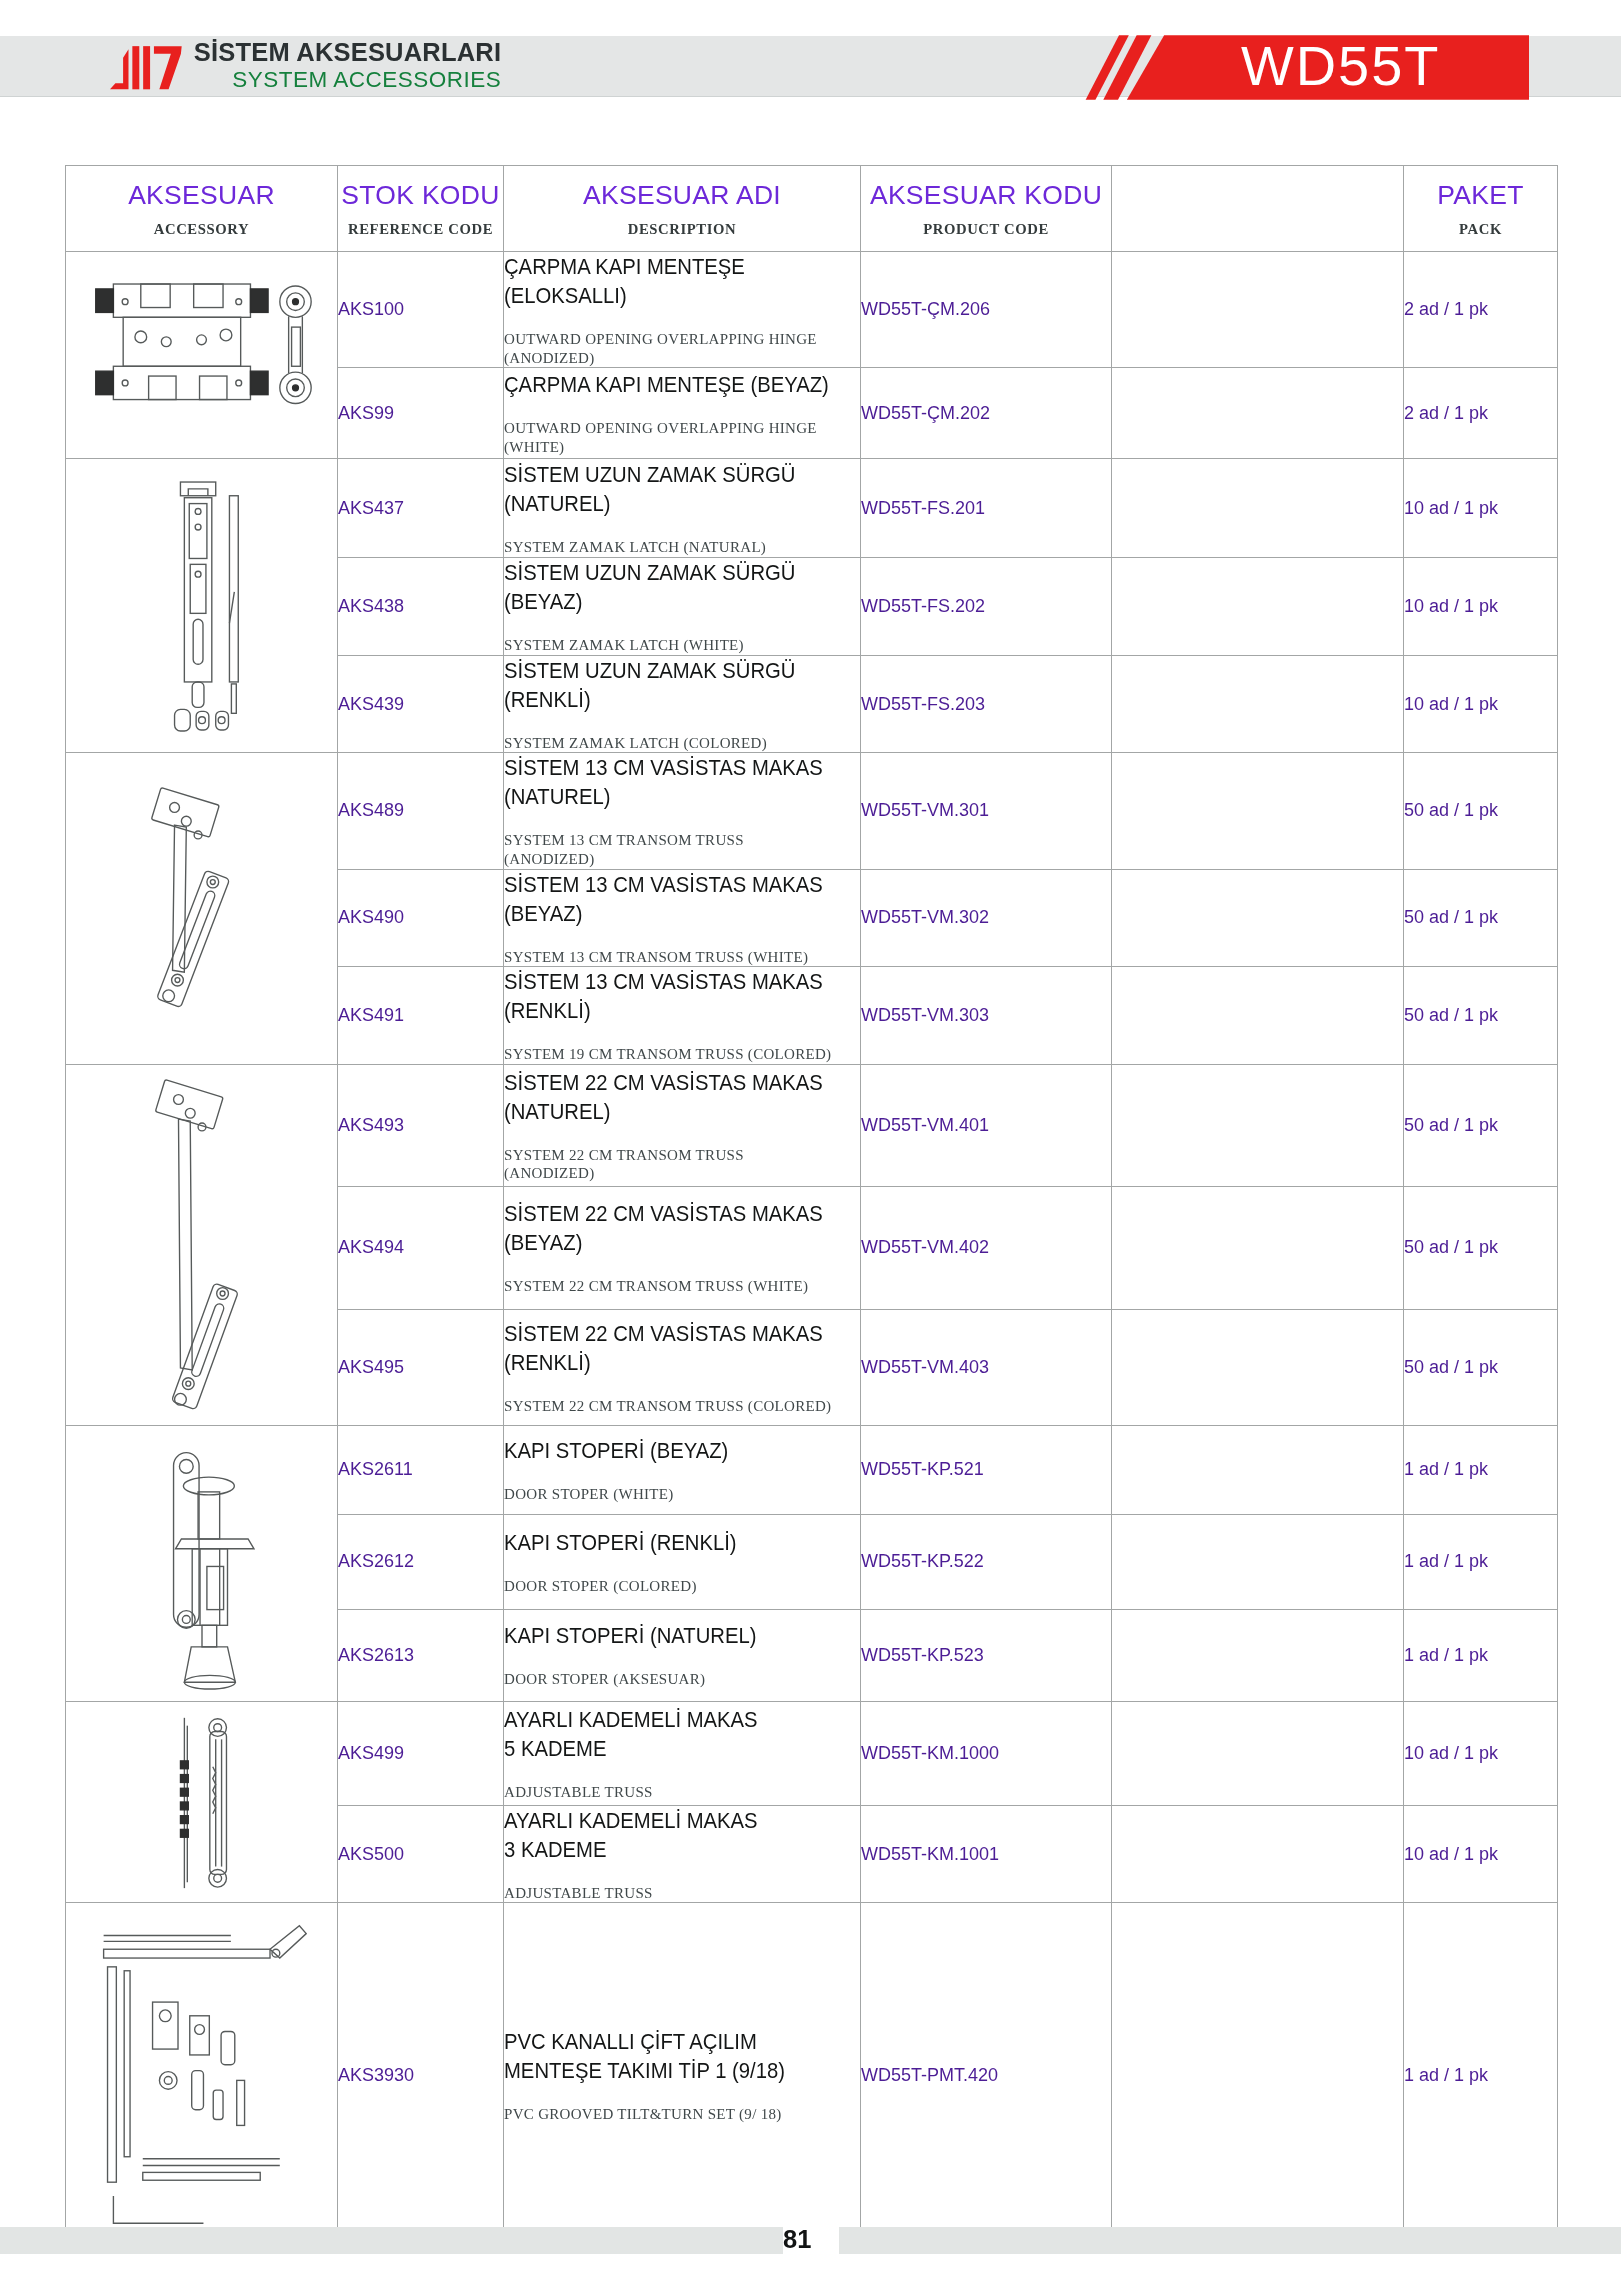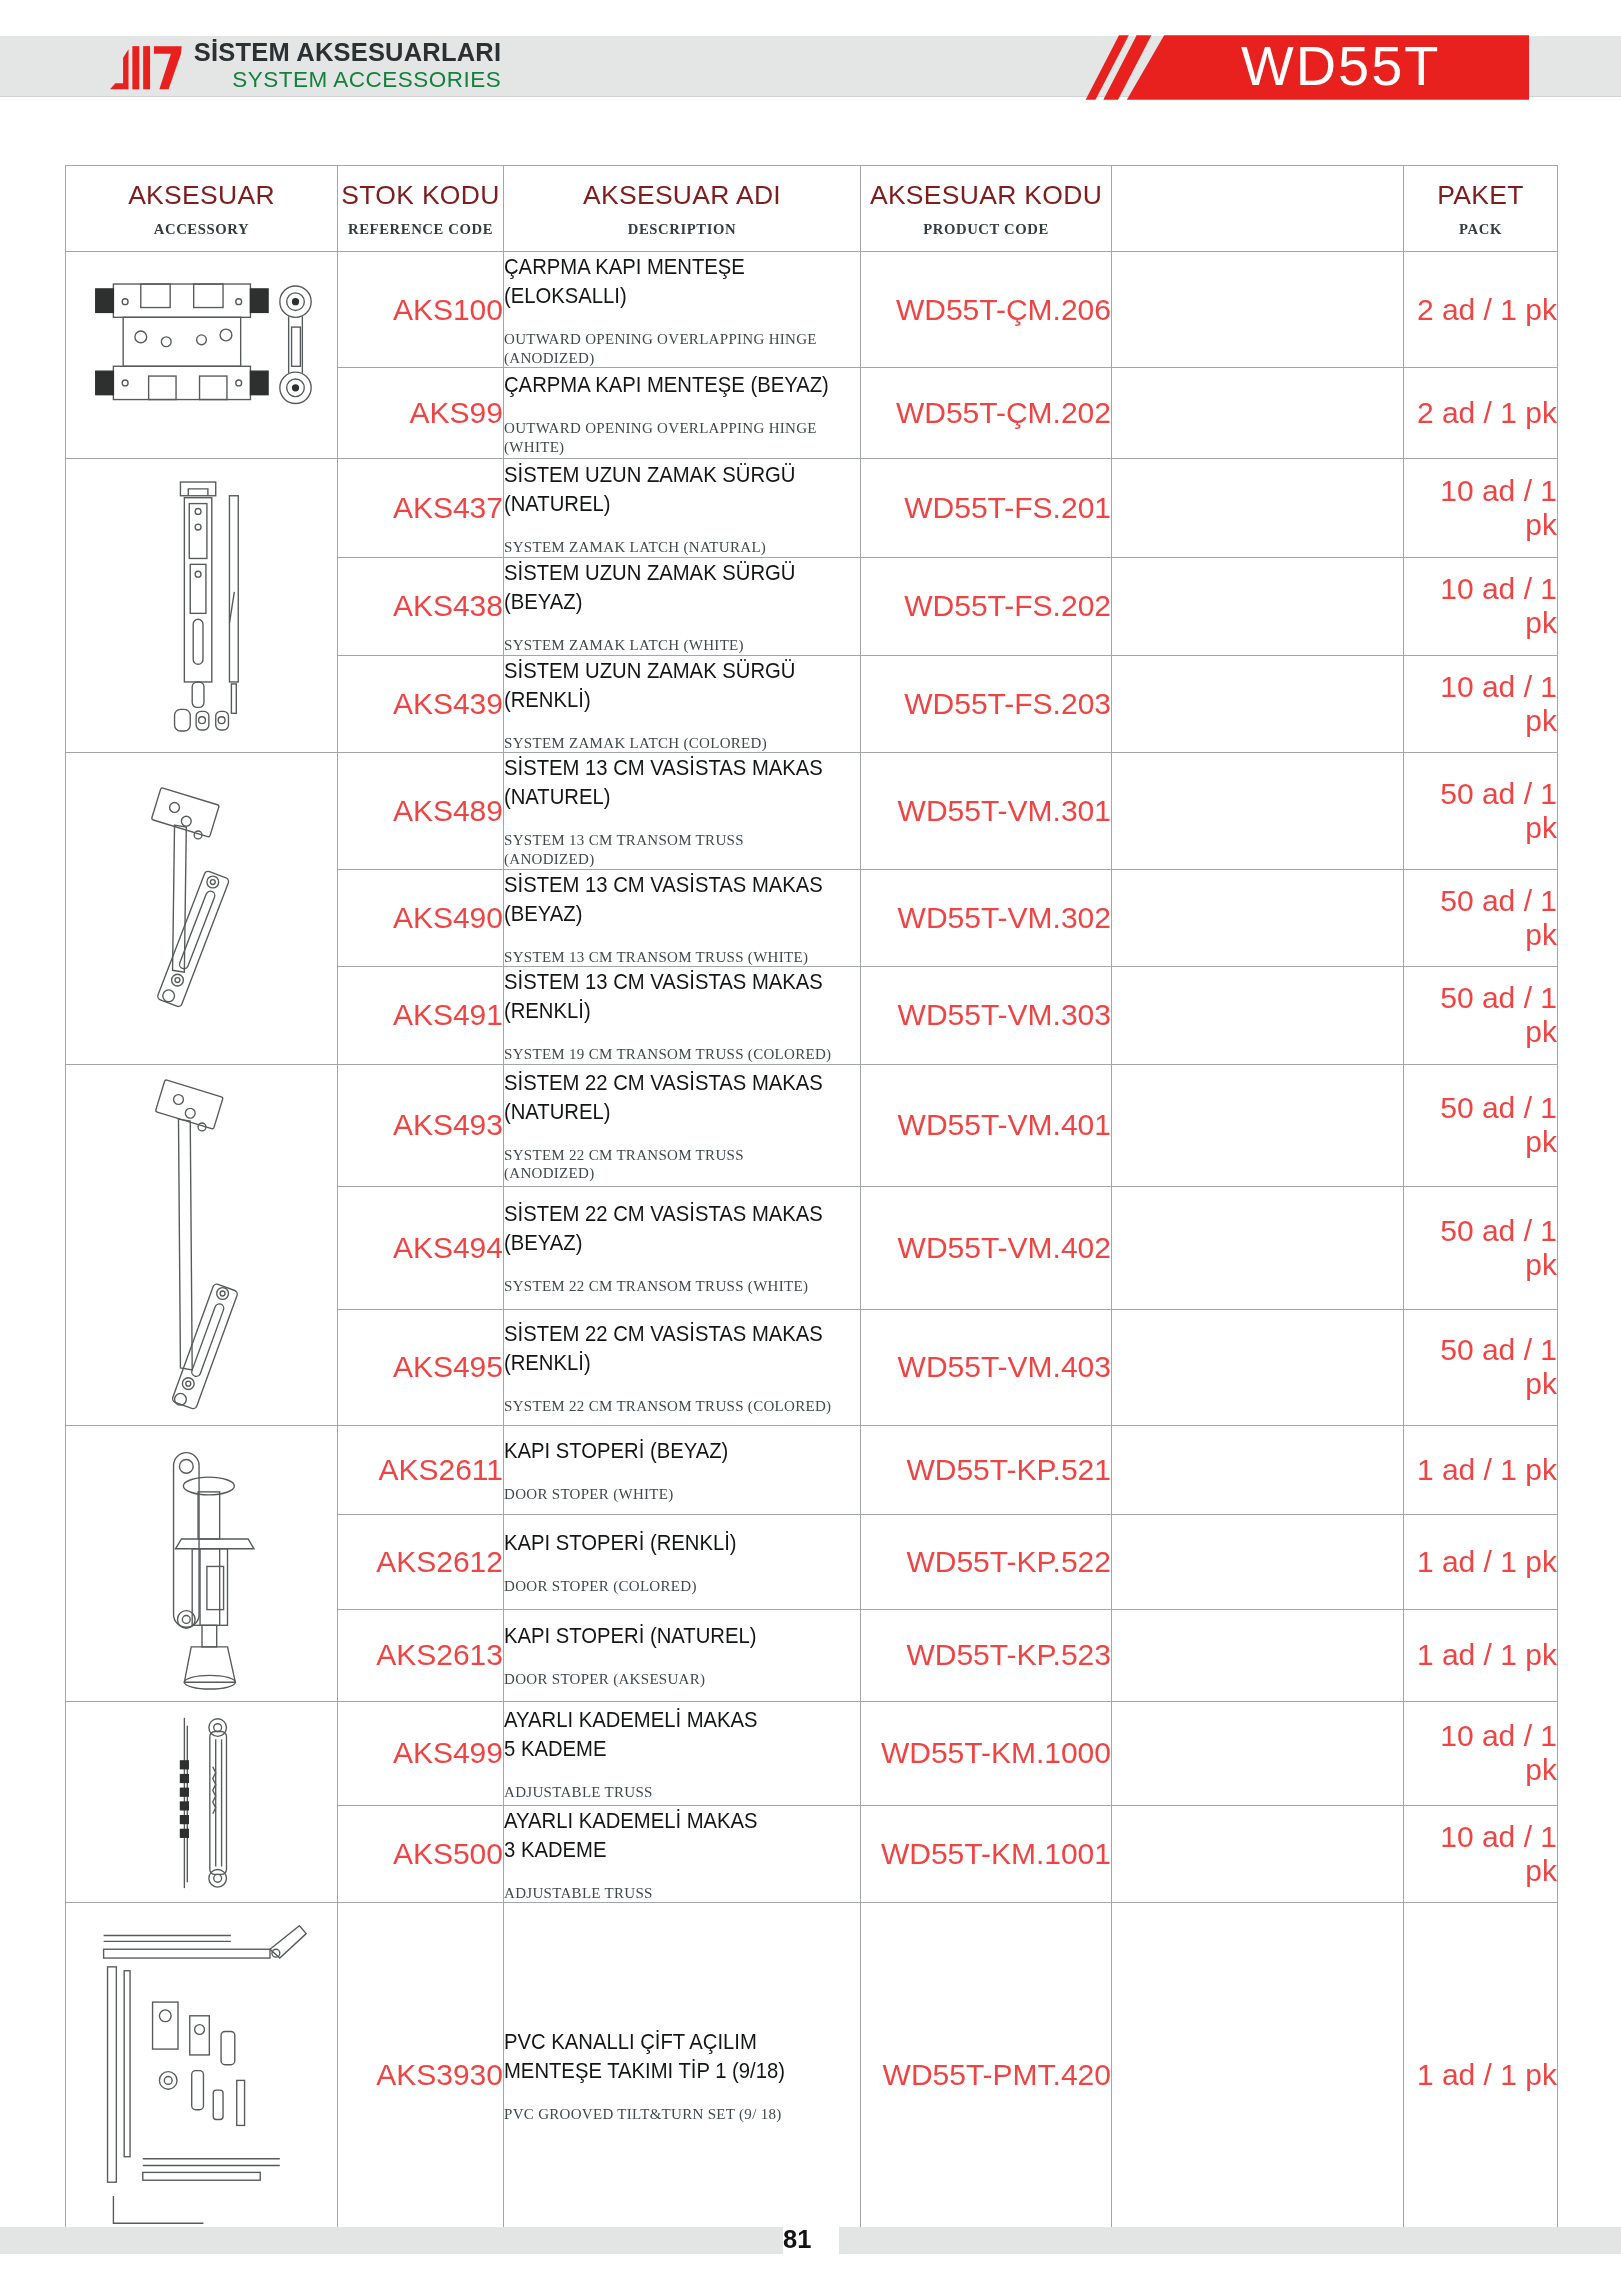--- a/index.html
+++ b/index.html
@@ -28,27 +28,27 @@
   table.acc {
     position:absolute; left:65px; top:165px; width:1492px;
     border-collapse:collapse; table-layout:fixed;
   }
   table.acc th, table.acc td {
     border:1px solid #a3a6a6; padding:0; vertical-align:middle;
     background:#fff; overflow:hidden;
   }
   table.acc { border:1px solid #8d9090; }
   th.hcell { text-align:center; }
-  .h-tr { font-size:26.5px; font-weight:normal; color:#7f1d1d; letter-spacing:0.3px; }
+  .h-tr { font-size:26.5px; font-weight:normal; color:#6d28d9; letter-spacing:0.3px; }
   .h-en {
     font-family:"Liberation Serif", serif; font-size:14.7px; color:#343b3c;
     letter-spacing:0.6px; margin-top:10px;
   }
   td.img-cell { text-align:center; }
-  td.stok, td.kodu, td.paket { text-align:right; font-size:30px; color:#ef4444; }
+  td.stok, td.kodu, td.paket { text-align:left; font-size:18px; color:#4c1d95; }
   td.adi { padding:5.9px 7.8px 5.9px 13.7px; }
   .adi-tr {
     font-size:22.5px; color:#141616; line-height:29px;
     white-space:pre; display:inline-block;
     transform:scaleX(0.9); transform-origin:left center;
   }
   .adi-en {
     font-family:"Liberation Serif", serif; font-size:15px; color:#40484a;
     letter-spacing:0.3px; line-height:18.6px; margin-top:20px; max-width:329px;
   }

